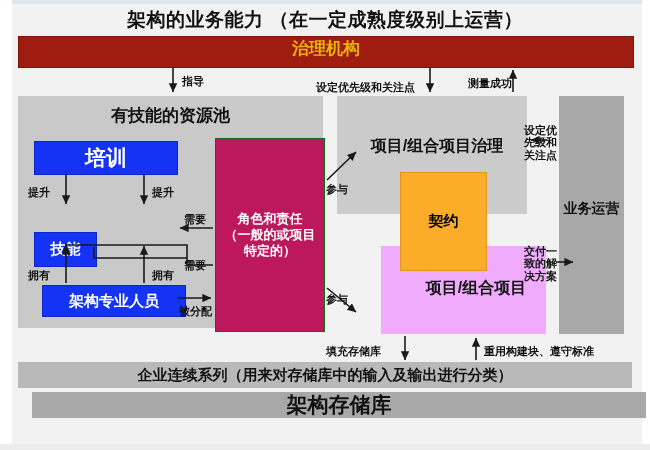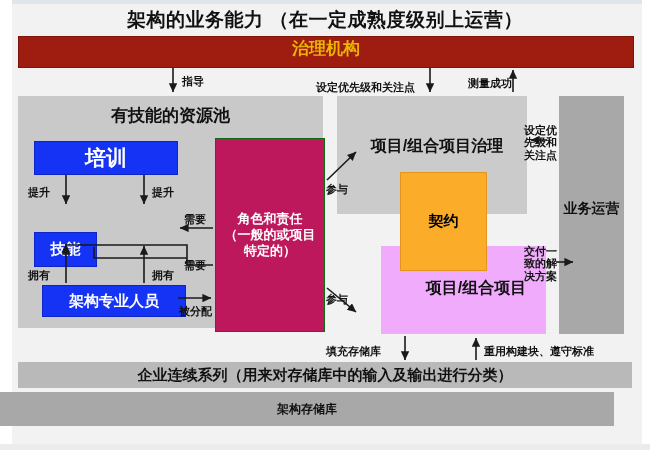--- a/index.html
+++ b/index.html
@@ -90,24 +90,24 @@
   }
 
   
   .cont-bar{
     position:absolute;left:18px;top:362px;width:614px;height:26px;
     background:#b9b9b9;
     display:flex;align-items:center;justify-content:center;
     font-size:15px;font-weight:bold;color:#111;
   }
   .repo-bar{
-    position:absolute;left:0;top:392px;width:614px;height:34px;
+    position:absolute;left:32px;top:392px;width:614px;height:26px;
     background:#a8a8a8;
     display:flex;align-items:center;justify-content:center;
-    font-size:12px;font-weight:bold;color:#111;
+    font-size:21px;font-weight:bold;color:#111;
   }
 
   
   .lbl{
     position:absolute;font-size:11px;color:#111;white-space:nowrap;
     font-family:Liberation Mono, monospace;font-weight:bold;
   }
   .lbl-wrap{
     position:absolute;font-size:11px;color:#111;line-height:1.12;
     font-family:"Liberation Serif","DejaVu Serif",serif;font-weight:bold;

